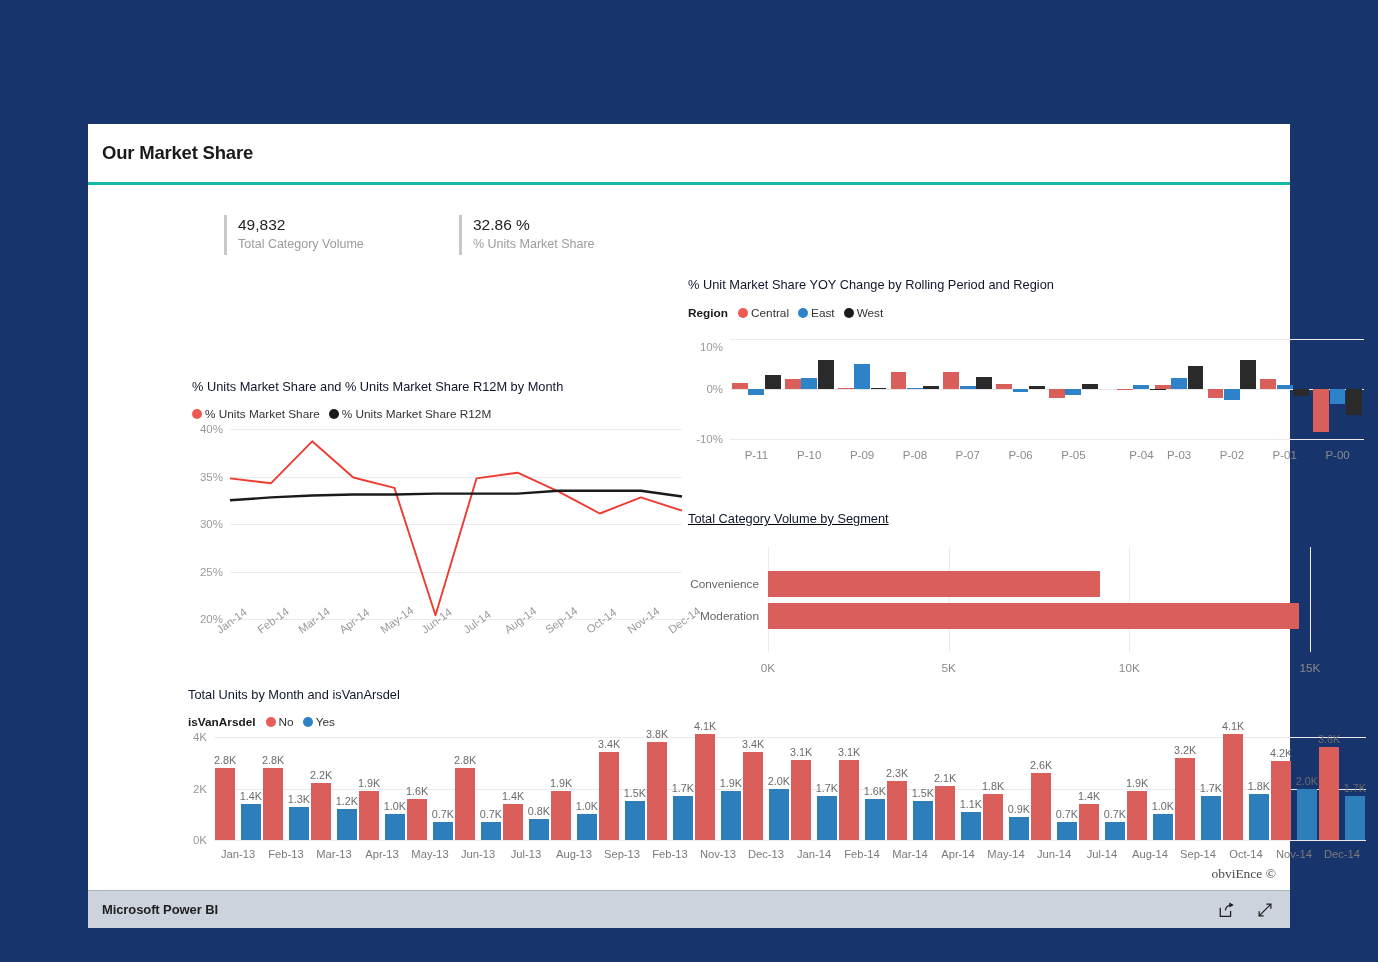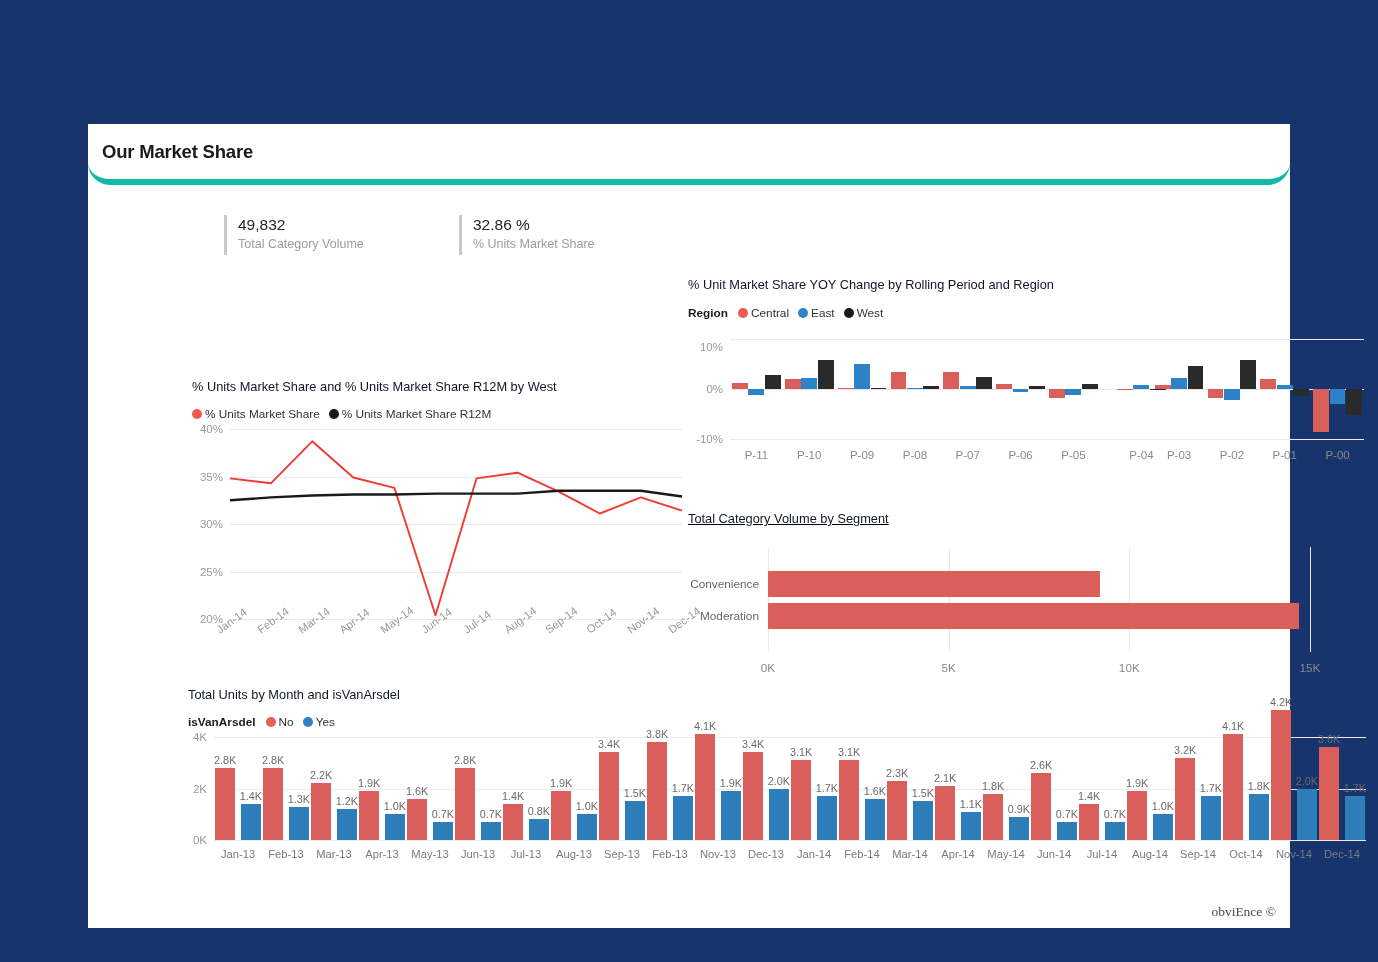--- a/index.html
+++ b/index.html
@@ -12,24 +12,23 @@
   #report {
     position: absolute;
     left: 88px; top: 124px;
     width: 1202px; height: 804px;
     background: #ffffff;
     display: flex; flex-direction: column;
   }
   
   .report-header {
     height: 61px;
-    border-bottom: 6px solid #14b8a6;
+    border-bottom: 3px solid #14b8a6;
     display: flex; align-items: center;
     padding-left: 14px;
-    border-radius: 22px;
   }
   .report-title {
     font-size: 18.5px; font-weight: bold; color: #1a1a1a;
     letter-spacing: -0.2px;
   }
   .canvas { position: relative; flex: 1; }
 
   
   .kpi { position: absolute; display: flex; }
   .kpi-rule { width: 3px; background: #c8c8c8; margin-right: 11px; height: 40px; }
@@ -120,21 +119,21 @@
     </div>
     <div class="kpi" id="kpi1" style="left:371px; top:30px;">
       <div class="kpi-rule"></div>
       <div>
         <div class="kpi-value">32.86 %</div>
         <div class="kpi-label">% Units Market Share</div>
       </div>
     </div>
 
     <div id="lineVis">
-      <div class="vis-title">% Units Market Share and % Units Market Share R12M by West</div>
+      <div class="vis-title">% Units Market Share and % Units Market Share R12M by Month</div>
       <div class="legend" style="margin-top:13px;">
         <span class="legend-item">
           <span class="dot" style="background:#EE5A52"></span>
           <span>% Units Market Share</span>
         </span>
         <span class="legend-item">
           <span class="dot" style="background:#1A1A1A"></span>
           <span>% Units Market Share R12M</span>
         </span>
       </div>
@@ -501,21 +500,21 @@
           <div class="ugroup" style="left: 1008px; width: 48px;">
             <div class="ubar no" style="height: 105.575px;">
               <div class="ulabel">4.1K</div>
             </div>
             <div class="ubar yes" style="height: 46.35px;">
               <div class="ulabel">1.8K</div>
             </div>
             <div class="umonth">Oct-14</div>
           </div>
           <div class="ugroup" style="left: 1056px; width: 48px;">
-            <div class="ubar no" style="height: 130px; margin-top: 44px;">
+            <div class="ubar no" style="height: 79px; margin-top: 44px;">
               <div class="ulabel">4.2K</div>
             </div>
             <div class="ubar yes" style="height: 51.5px;">
               <div class="ulabel">2.0K</div>
             </div>
             <div class="umonth">Nov-14</div>
           </div>
           <div class="ugroup" style="left: 1104px; width: 48px;">
             <div class="ubar no" style="height: 92.7px;">
               <div class="ulabel">3.6K</div>
@@ -524,13 +523,32 @@
               <div class="ulabel">1.7K</div>
             </div>
             <div class="umonth">Dec-14</div>
           </div>
         </div>
     </div>
 
     <div id="watermark">obviEnce ©</div>
   </div>
 
+  <div class="report-footer">
+    <div class="footer-brand">Microsoft Power BI</div>
+    <div class="footer-icons">
+      <span class="ficon">
+        <svg viewBox="0 0 20 20" width="18" height="18">
+          <path d="M2.5 7.5 L2.5 17 L14 17 L14 11" fill="none" stroke="#1f1f1f" stroke-width="1.4"></path>
+          <path d="M8 10.5 C9 6 12 4.5 15.5 4.4" fill="none" stroke="#1f1f1f" stroke-width="1.4"></path>
+          <path d="M12.6 1.6 L17.6 4.4 L12.6 7.3 Z" fill="#1f1f1f"></path>
+        </svg>
+      </span>
+      <span class="ficon">
+        <svg viewBox="0 0 20 20" width="18" height="18">
+          <path d="M3.5 16.5 L16.5 3.5" stroke="#1f1f1f" stroke-width="1.4" fill="none"></path>
+          <path d="M3.5 11.5 L3.5 16.5 L8.5 16.5" stroke="#1f1f1f" stroke-width="1.4" fill="none"></path>
+          <path d="M11.5 3.5 L16.5 3.5 L16.5 8.5" stroke="#1f1f1f" stroke-width="1.4" fill="none"></path>
+        </svg>
+      </span>
+    </div>
+  </div>
 </div>
 
 </body></html>

